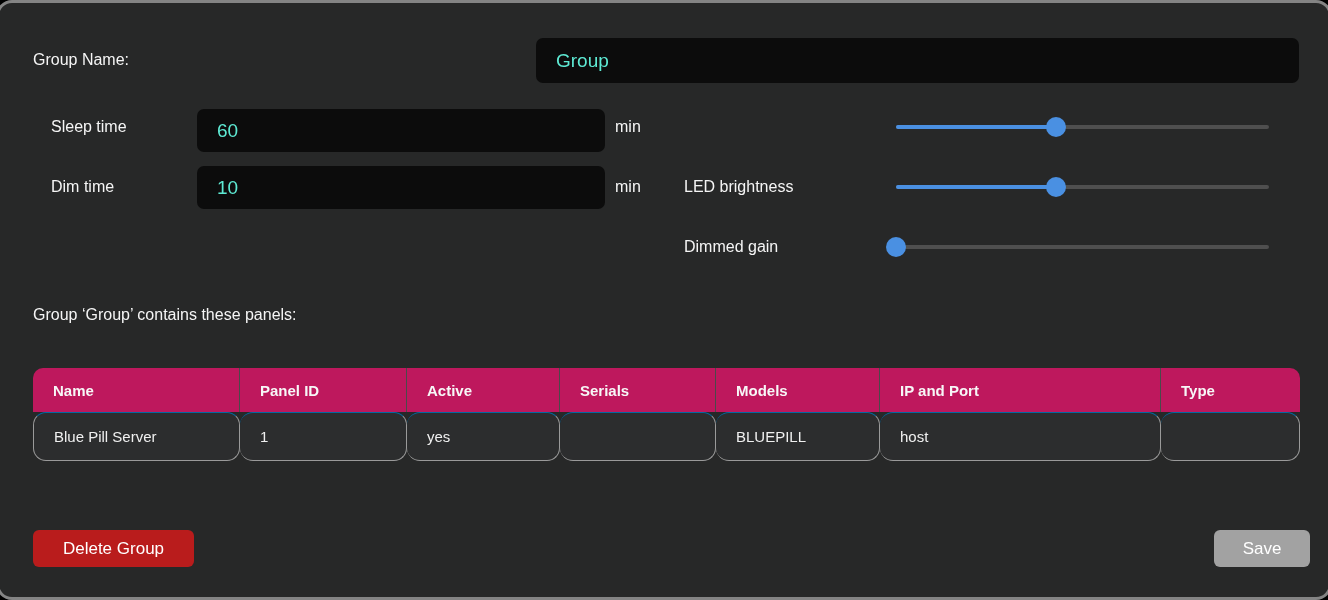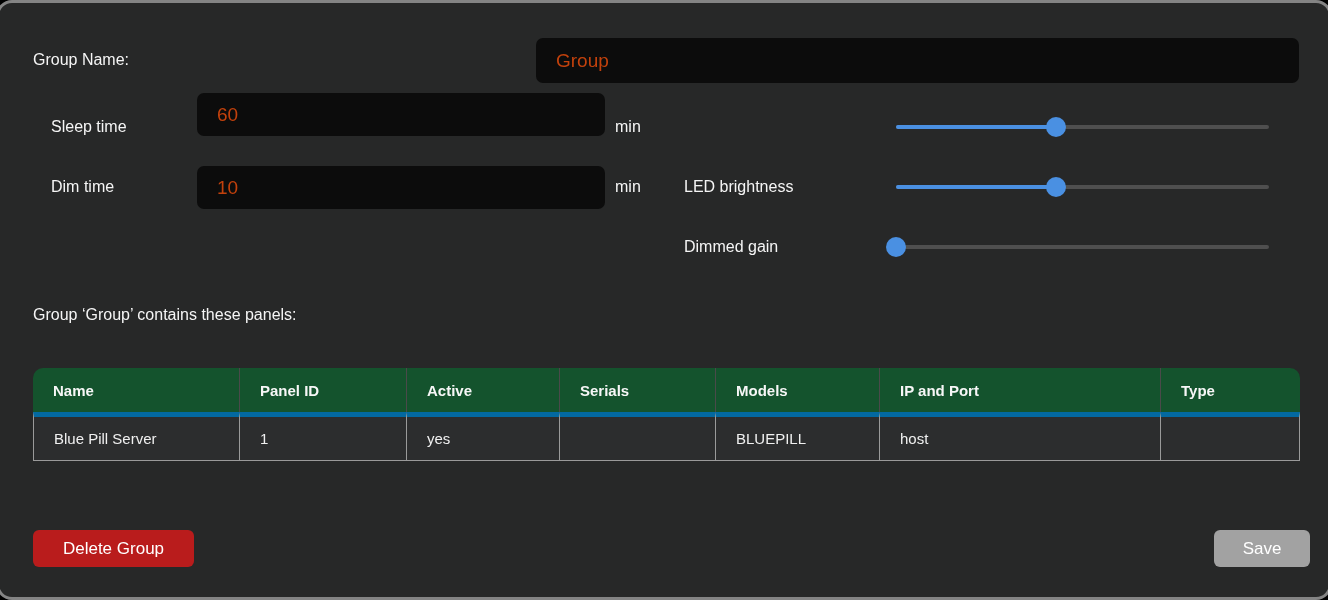--- a/index.html
+++ b/index.html
@@ -11,29 +11,29 @@
     position:absolute; left:-4px; top:0; width:1336px; height:600px;
     background:#272828; border:3px solid #848484; border-radius:16px;
   }
   .stage { position:absolute; left:4px; top:0; width:1328px; height:600px; }
 
   .txt { position:absolute; color:#f5f5f5; font-size:16px; line-height:24px; white-space:nowrap; }
 
   
   .dark-input {
     position:absolute; background:#0c0c0c; border:none; border-radius:7px;
-    color:#c2410c; font-family:"Liberation Sans", sans-serif; font-size:19px;
+    color:#5eead4; font-family:"Liberation Sans", sans-serif; font-size:19px;
     padding:0 0 0 20px; outline:none;
   }
 
   .lbl-group-name { left:30px; top:45px; }
   .inp-group-name { left:533px; top:35px; width:763px; height:45px; }
 
   .lbl-sleep  { left:48px;  top:112px;text-align:right; }
-  .inp-sleep  { left:194px; top:90px; width:408px; height:43px; }
+  .inp-sleep  { left:194px; top:106px; width:408px; height:43px; }
   .unit-sleep { left:612px; top:112px; }
 
   .lbl-dim    { left:48px;  top:172px; }
   .inp-dim    { left:194px; top:163px; width:408px; height:43px; }
   .unit-dim   { left:612px; top:172px; }
 
   .lbl-display { left:681px; top:112px; }
   .lbl-led     { left:681px; top:172px; }
   .lbl-dimmed  { left:681px; top:232px; }
 
@@ -46,34 +46,34 @@
   .slider .fill  { position:absolute; left:0; top:8px; height:4px;
                    background:#4a90e2; border-radius:2px; }
   .slider .thumb { position:absolute; top:0; width:20px; height:20px;
                    border-radius:50%; background:#4a90e2; }
 
   .heading { left:30px; top:300px; font-size:16px; }
 
   .panel-table { position:absolute; left:30px; top:365px; width:1267px;
                  border-collapse:separate; border-spacing:0; table-layout:fixed; }
   .panel-table th {
-    background:#14532d; color:#f7f7f7; font-size:15px; font-weight:bold;
+    background:#be185d; color:#f7f7f7; font-size:15px; font-weight:bold;
     text-align:left; height:44px; padding:0 0 0 20px; vertical-align:middle;
     border-right:1px solid #4a4a4a; white-space:nowrap; overflow:hidden;
   }
   .panel-table th:first-child { border-top-left-radius:10px; }
   .panel-table th:last-child  { border-top-right-radius:10px; border-right:none; }
   .panel-table td {
     background:#2c2d2e; color:#f0f0f0; font-size:15px; height:49px;
     padding:0 0 0 20px; vertical-align:middle;
     border-right:1px solid #9a9a9a; border-bottom:1px solid #9a9a9a;
     white-space:nowrap; overflow:hidden;
   }
   .panel-table td:first-child { border-left:1px solid #9a9a9a; }
-  .panel-table tbody tr:first-child td { border-top:5px solid #0369a1; }
+  .panel-table tbody tr:first-child td { border-top:1px solid #0369a1;border-radius:13px; }
 
   .col-name   { width:207px; } .col-panelid{ width:167px; }
   .col-active { width:153px; } .col-serials{ width:156px; }
   .col-models { width:164px; } .col-ip     { width:281px; }
   .col-type   { width:139px; }
 
   .btn { position:absolute; border:none; border-radius:6px; color:#fff;
          font-family:"Liberation Sans", sans-serif; font-size:17px; cursor:pointer; }
   .btn-delete { left:30px;  top:527px; width:161px; height:37px; background:#b91c1c; }
   .btn-save   { left:1211px; top:527px; width:96px; height:37px; background:#a2a2a2; }

